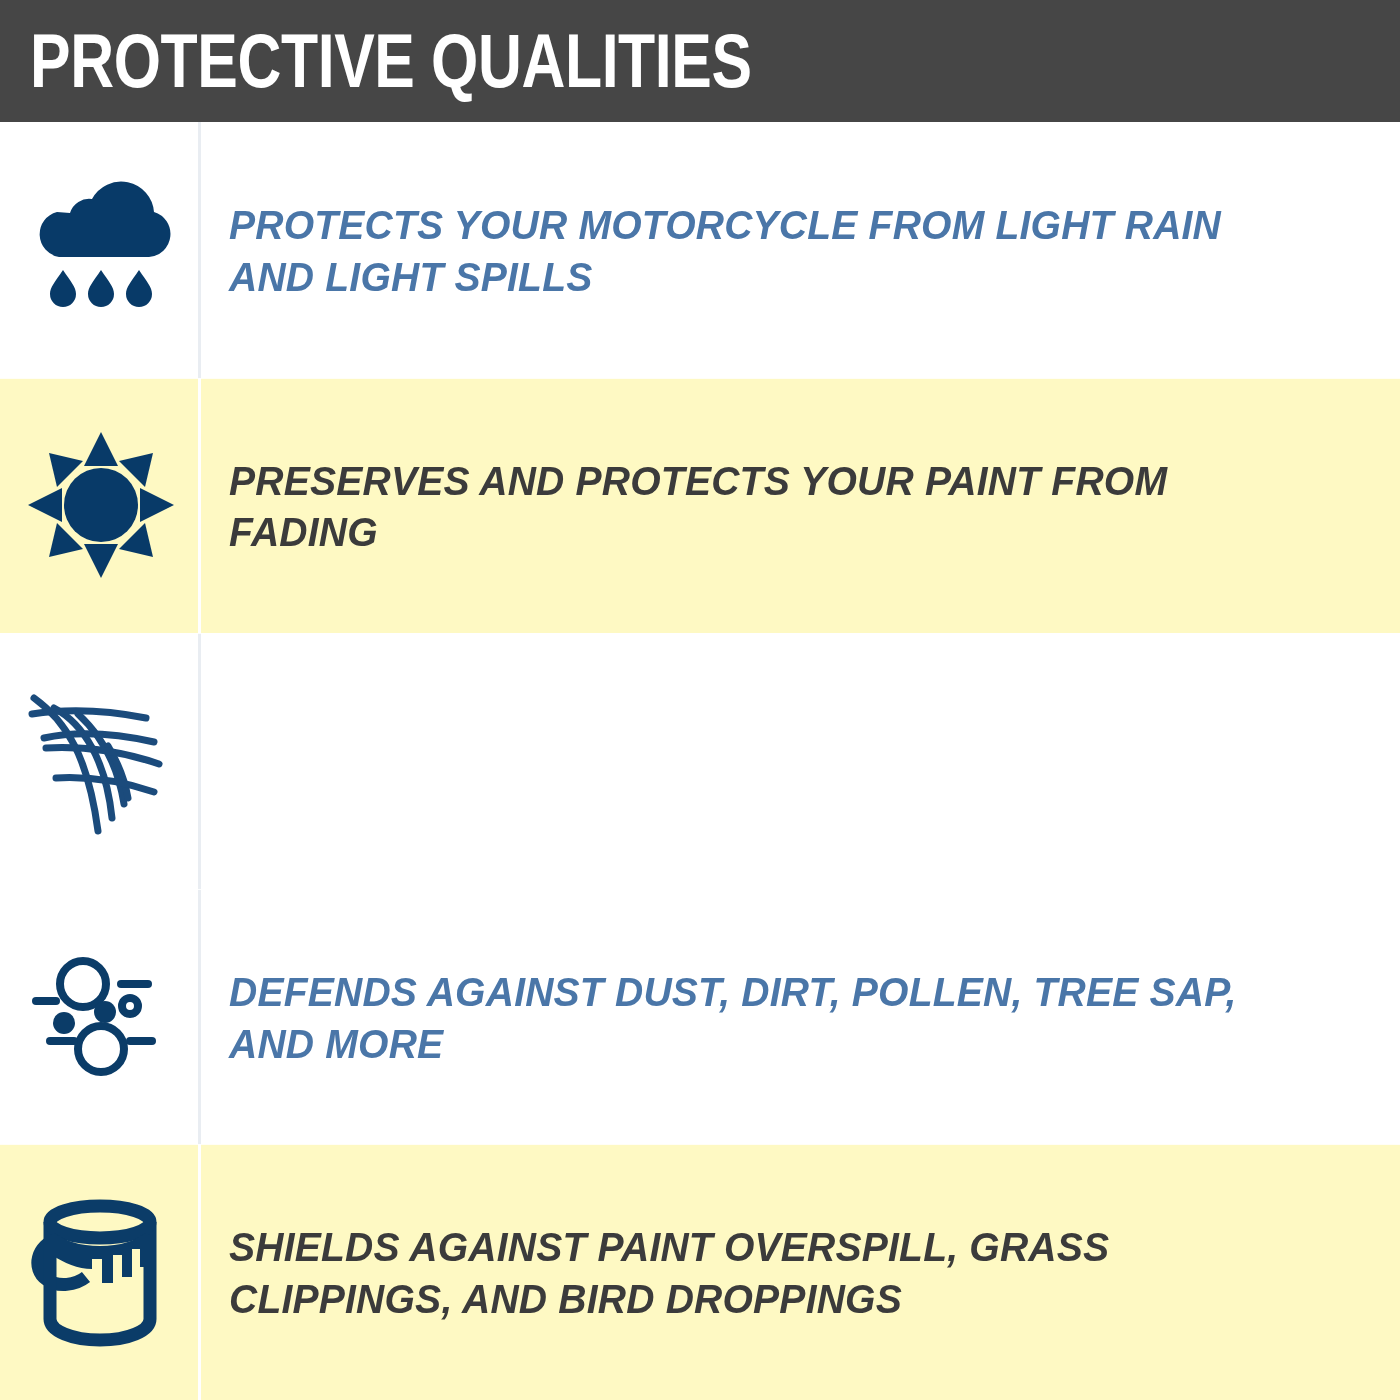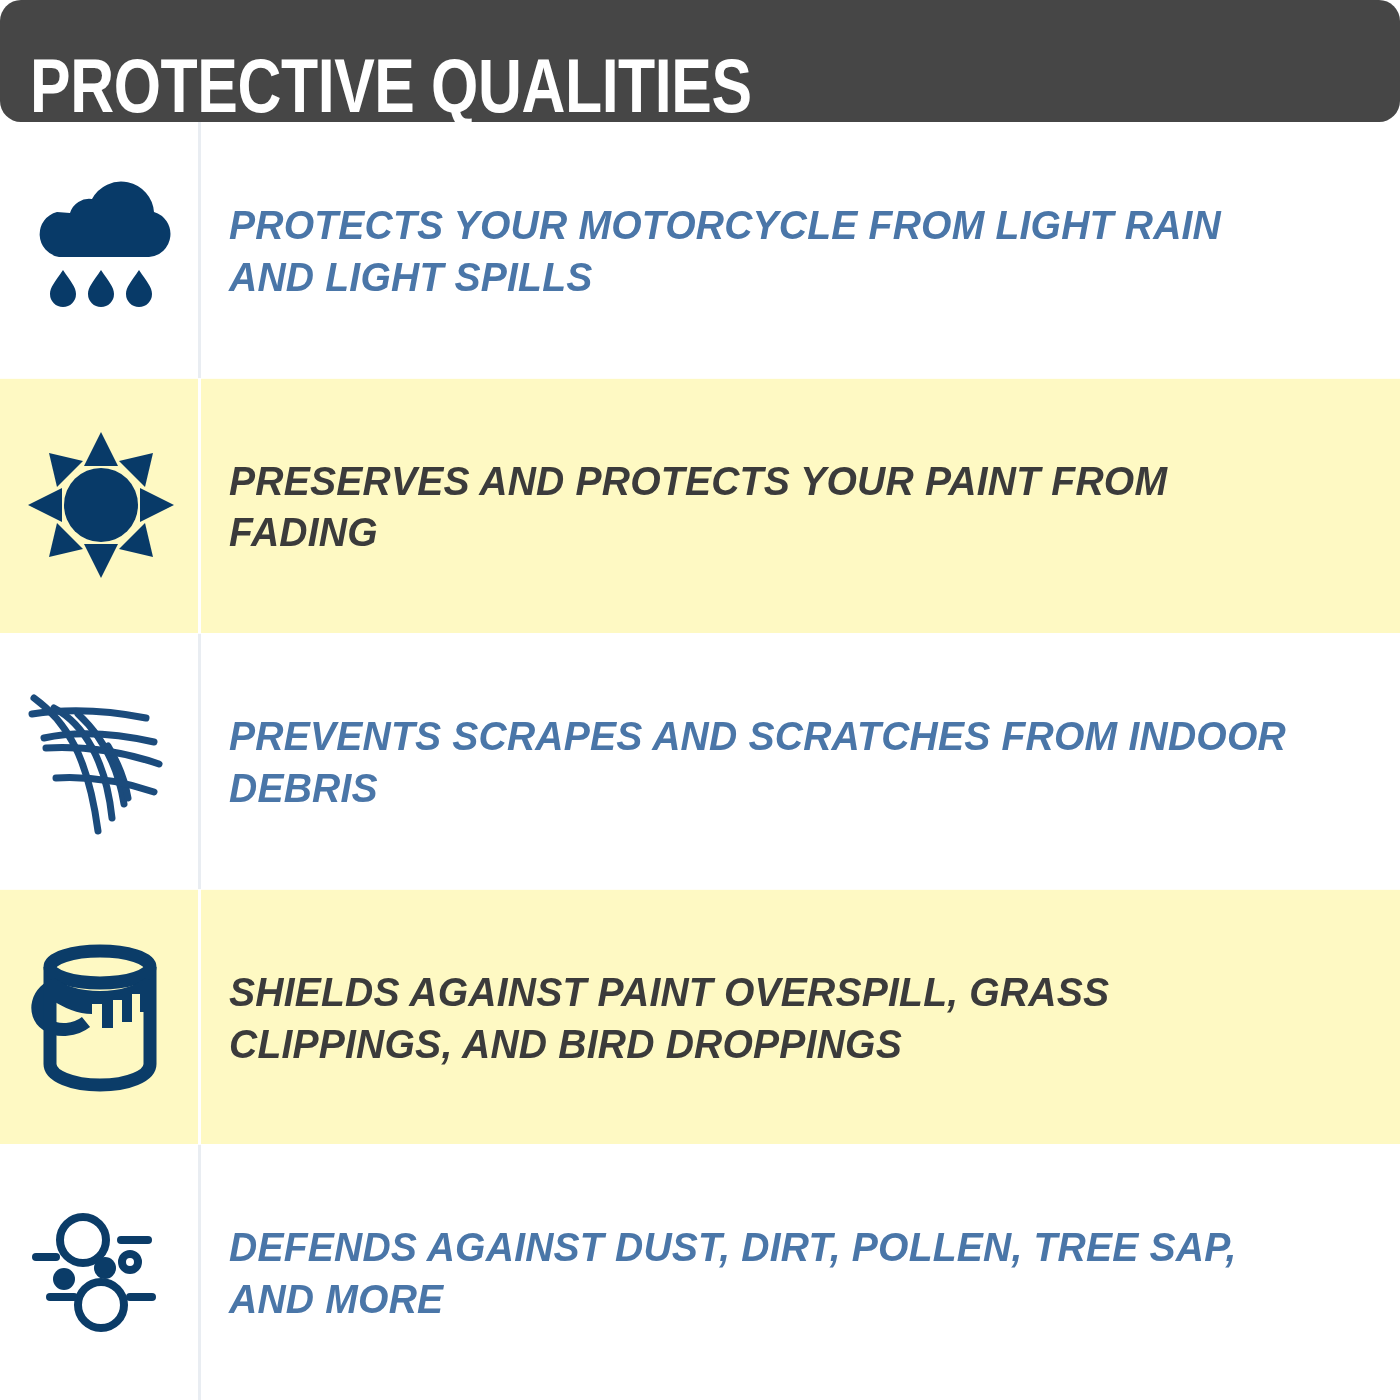--- a/index.html
+++ b/index.html
@@ -14,24 +14,23 @@
     position:relative;
     display:flex;
     flex-direction:column;
   }
 
   
   .header {
     height:122px;
     background:#464646;
     display:flex;
-    align-items:flex-end;
+    align-items:center;
     padding-left:30px;
     flex:0 0 122px;
-    border-radius:21px;
   }
   .header-title {
     color:#ffffff;
     font-size:76px;
     font-weight:bold;
     letter-spacing:-0.5px;
     line-height:0.95;
     transform:scaleX(0.80);
     transform-origin:left center;
     white-space:nowrap;
@@ -151,45 +150,22 @@
             <path d="M28 22 C58 38 80 75 86 132"></path>
             <path d="M52 28 C76 50 92 80 98 118"></path>
             <path d="M82 60 C94 80 99 95 102 112"></path>
             <path d="M6 28 C45 22 85 25 120 32"></path>
             <path d="M18 52 C55 44 92 48 128 56"></path>
             <path d="M20 62 C58 60 98 66 133 78"></path>
             <path d="M30 92 C64 90 98 96 128 106"></path>
           </g>
         </svg>
       </div>
-      <div class="text-cell">
-        <div class="feature-text">PREVENTS SCRAPES AND SCRATCHES FROM INDOOR DEBRIS</div>
-      </div>
-    </div>
-
-
-    <div class="row shade gray">
-      <div class="icon-cell">
-        <svg width="145" height="150" viewBox="0 0 145 150">
-          <g fill="none" stroke="#0b3c68" stroke-width="13">
-
-            <path d="M30 42 C8 48 4 72 18 82 C30 91 48 88 58 80"></path>
-
-            <path d="M22 25 L22 122 C22 134 44 143 72 143 C100 143 122 134 122 122 L122 25"></path>
-
-            <ellipse cx="72" cy="25" rx="50" ry="16"></ellipse>
-          </g>
-
-          <path fill="#0b3c68" d="M24 34 C36 44 52 49 72 49 C92 49 108 44 120 34 L120 70 L112 70 L112 52 L104 52 L104 80 L94 80 L94 58 L85 58 L85 86 L74 86 L74 62 L64 62 L64 72 C50 72 36 66 24 58 Z"></path>
-        </svg>
-      </div>
-      <div class="text-cell">
-        <div class="feature-text">SHIELDS AGAINST PAINT OVERSPILL, GRASS CLIPPINGS, AND BIRD DROPPINGS</div>
-      </div>
-    </div>
+    </div>
+
 
     <div class="row light blue">
       <div class="icon-cell">
         <svg width="150" height="135" viewBox="0 0 150 135">
           <g fill="none" stroke="#0b3c68" stroke-width="8" stroke-linecap="round">
             <circle cx="57" cy="35" r="23"></circle>
             <circle cx="75" cy="100" r="23"></circle>
             <circle cx="104" cy="57" r="8"></circle>
             <line x1="10" y1="52" x2="30" y2="52"></line>
             <line x1="95" y1="35" x2="122" y2="35"></line>
@@ -200,14 +176,34 @@
             <circle cx="79" cy="63" r="11"></circle>
             <circle cx="38" cy="74" r="11"></circle>
           </g>
         </svg>
       </div>
       <div class="text-cell">
         <div class="feature-text">DEFENDS AGAINST DUST, DIRT, POLLEN, TREE SAP, AND MORE</div>
       </div>
     </div>
 
+    <div class="row shade gray">
+      <div class="icon-cell">
+        <svg width="145" height="150" viewBox="0 0 145 150">
+          <g fill="none" stroke="#0b3c68" stroke-width="13">
+
+            <path d="M30 42 C8 48 4 72 18 82 C30 91 48 88 58 80"></path>
+
+            <path d="M22 25 L22 122 C22 134 44 143 72 143 C100 143 122 134 122 122 L122 25"></path>
+
+            <ellipse cx="72" cy="25" rx="50" ry="16"></ellipse>
+          </g>
+
+          <path fill="#0b3c68" d="M24 34 C36 44 52 49 72 49 C92 49 108 44 120 34 L120 70 L112 70 L112 52 L104 52 L104 80 L94 80 L94 58 L85 58 L85 86 L74 86 L74 62 L64 62 L64 72 C50 72 36 66 24 58 Z"></path>
+        </svg>
+      </div>
+      <div class="text-cell">
+        <div class="feature-text">SHIELDS AGAINST PAINT OVERSPILL, GRASS CLIPPINGS, AND BIRD DROPPINGS</div>
+      </div>
+    </div>
+
   </div>
 </div>
 
 </body></html>

